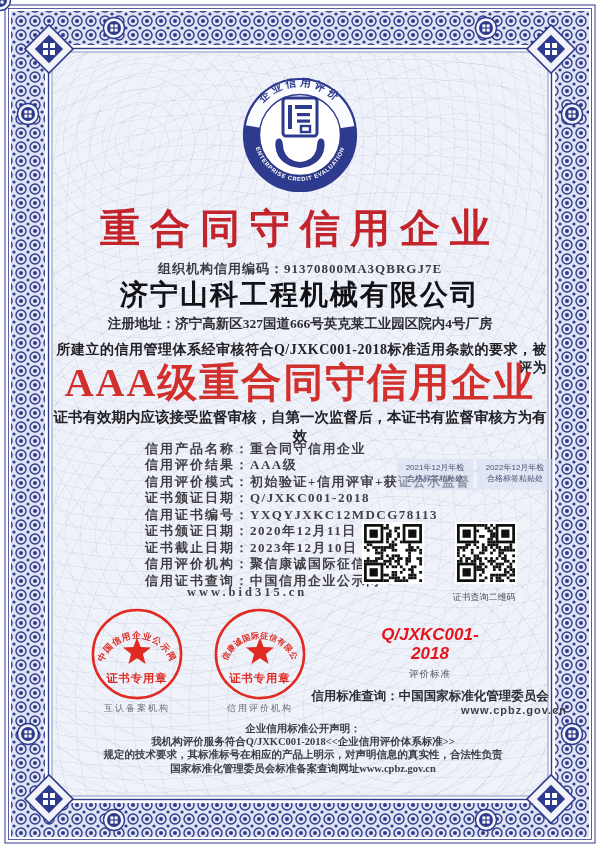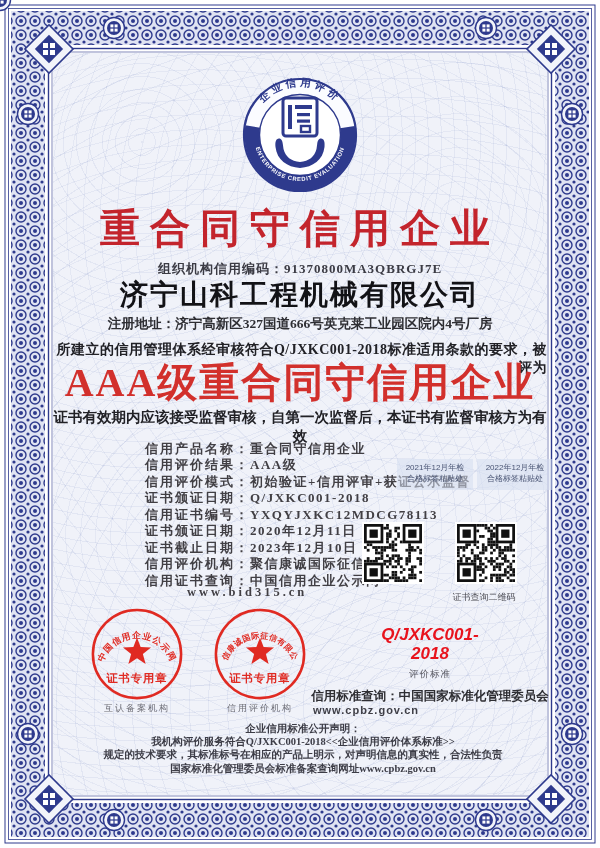--- a/index.html
+++ b/index.html
@@ -39,22 +39,22 @@
   .insp1{left:397px;} .insp2{left:477px;}
   .qr{top:522px;width:58px;height:58px;background:#fff;padding:2px;}
   .qr1{left:362px;} .qr2{left:455px;}
   .qrcap{top:592px;width:110px;font-size:9px;line-height:11px;text-align:center;color:#4a4a52;}
   .qrcap1{left:338px;} .qrcap2{left:429px;}
   .stdcode{left:355px;top:625px;width:150px;text-align:center;font-size:17px;font-weight:700;
            font-style:italic;color:#e8131d;line-height:19px;
            font-family:"Liberation Sans","DejaVu Sans",sans-serif;}
   .stdcap{left:355px;top:668px;width:150px;text-align:center;font-size:9.5px;color:#55555e;letter-spacing:1px;}
   .stdquery{left:305px;top:688px;width:250px;text-align:center;font-size:12.5px;font-weight:700;color:#2e2e33;}
-  .stdurl{left:305px;top:704px;width:262px;text-align:left;font-size:11px;font-weight:700;color:#3e3e46;letter-spacing:1px;
-          font-family:"Liberation Sans","DejaVu Sans",sans-serif;padding-left:8px;}
+  .stdurl{left:305px;top:704px;width:262px;text-align:right;font-size:11px;font-weight:700;color:#3e3e46;letter-spacing:1px;
+          font-family:"Liberation Sans","DejaVu Sans",sans-serif;}
   .seal{top:607px;width:98px;height:98px;}
   .seal1{left:88px;} .seal2{left:211px;}
   .sealcap{top:702px;width:120px;text-align:center;font-size:9px;color:#6b6b74;letter-spacing:2px;}
   .sealcap1{left:77px;} .sealcap2{left:200px;}
   .decl{left:60px;top:722px;width:486px;text-align:center;}
   .decl-line{font-size:10.5px;font-weight:700;color:#3c3c46;line-height:13.2px;}
 </style>
 </head>
 <body>
 

